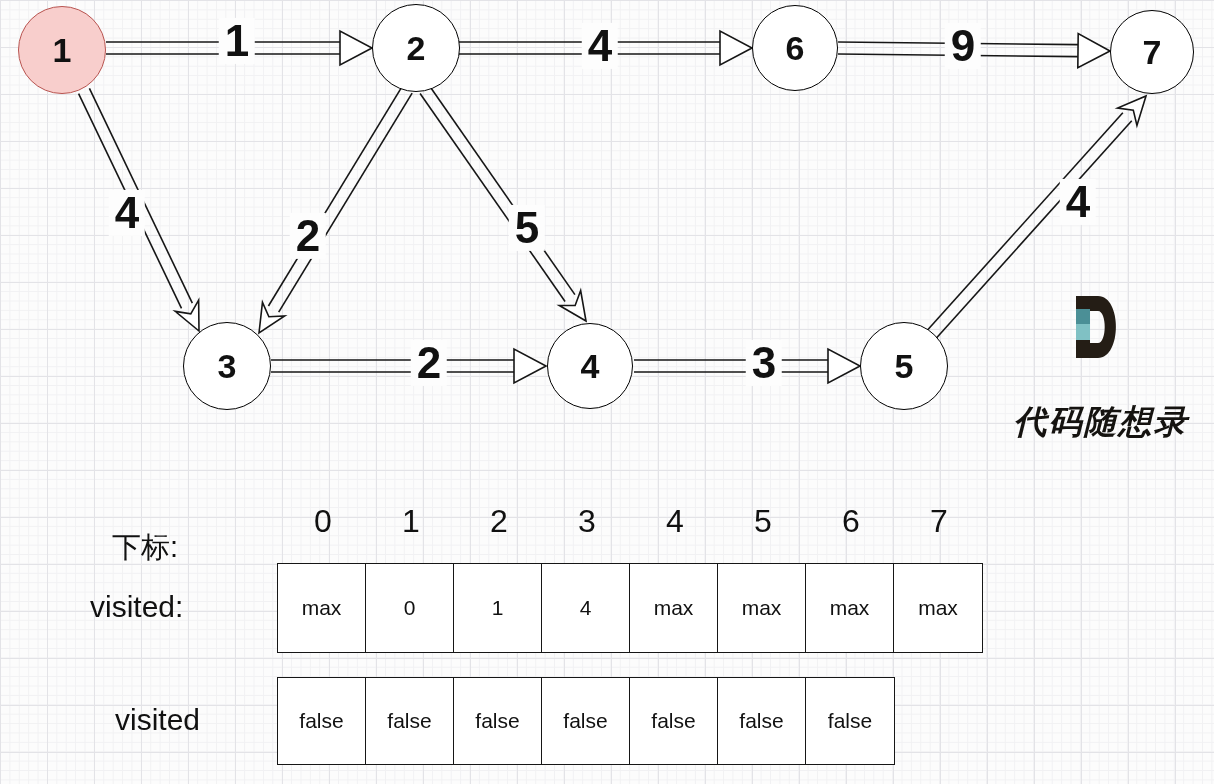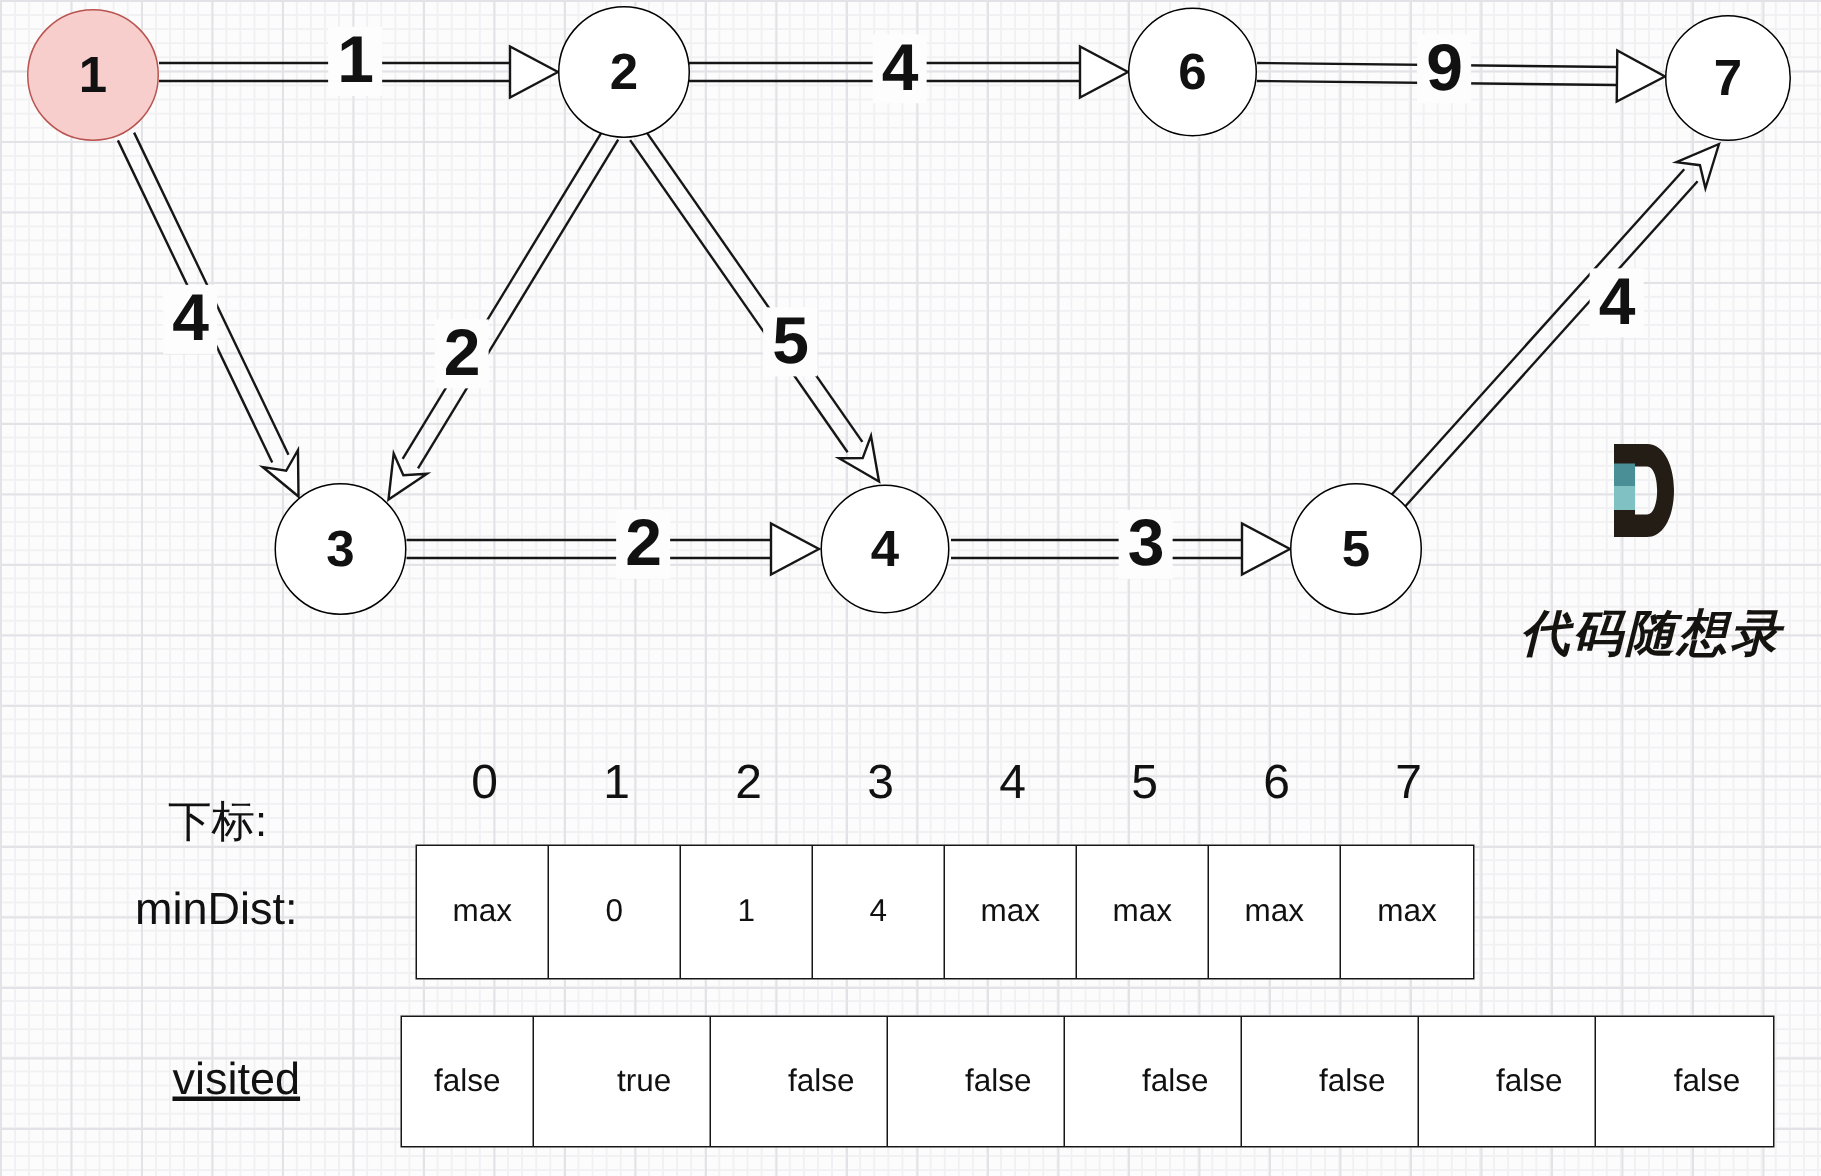--- a/index.html
+++ b/index.html
@@ -113,36 +113,35 @@
       <div class="index-cell">0</div>
       <div class="index-cell">1</div>
       <div class="index-cell">2</div>
       <div class="index-cell">3</div>
       <div class="index-cell">4</div>
       <div class="index-cell">5</div>
       <div class="index-cell">6</div>
       <div class="index-cell">7</div>
     </div>
 
-  <div class="row-label" style="left:90px;top:563px;height:88px;">minDist:</div>
+  <div class="row-label" style="left:90px;top:563px;height:88px;">visited:</div>
   <div class="cell-row" style="left:277px;top:563px;height:88px;">
       <div class="cell">max</div>
       <div class="cell">0</div>
       <div class="cell">1</div>
       <div class="cell">4</div>
       <div class="cell">max</div>
       <div class="cell">max</div>
       <div class="cell">max</div>
       <div class="cell">max</div>
     </div>
 
-  <div class="row-label" style="left:115px;top:677px;height:86px;text-decoration:underline;">visited</div>
-  <div class="cell-row" style="left:267px;top:677px;height:86px;gap:30px;">
+  <div class="row-label" style="left:115px;top:677px;height:86px;">visited</div>
+  <div class="cell-row" style="left:277px;top:677px;height:86px;">
       <div class="cell">false</div>
-      <div class="cell">true</div>
       <div class="cell">false</div>
       <div class="cell">false</div>
       <div class="cell">false</div>
       <div class="cell">false</div>
       <div class="cell">false</div>
       <div class="cell">false</div>
     </div>
 
 </div>
 

